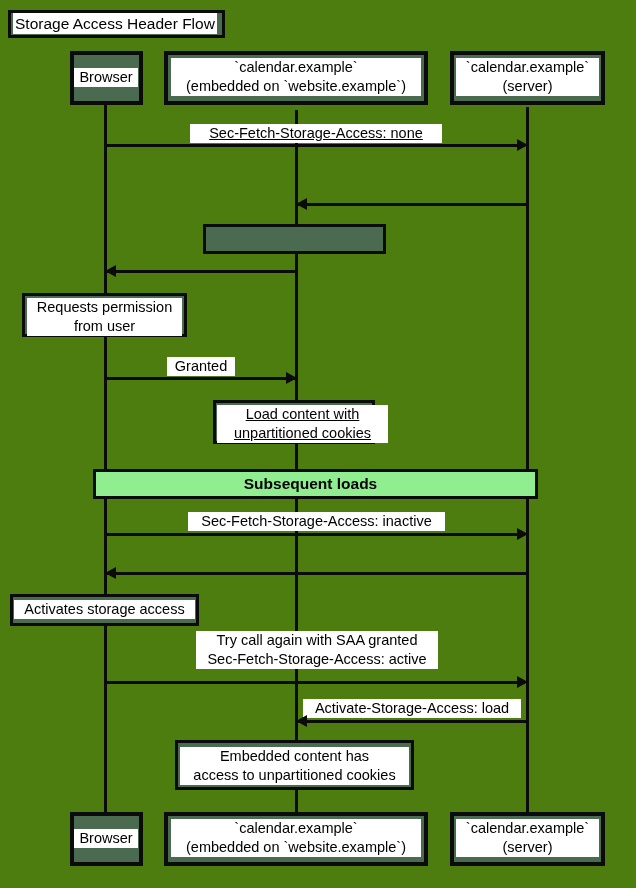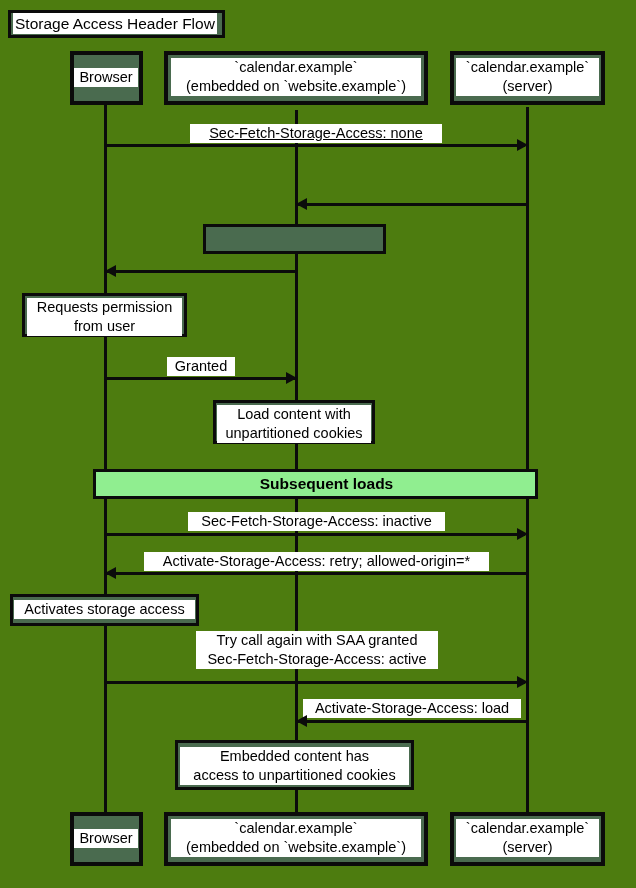--- a/index.html
+++ b/index.html
@@ -155,31 +155,30 @@
 
   <div class="note" style="left:22px; top:293px; width:165px; height:44px;"></div>
   <div class="note-text" style="left:27px; top:298px; width:155px;">Requests permission
 from user</div>
 
   <div class="arrow-label" style="left:167px; top:357px; width:66px;">Granted</div>
   <div class="arrow-line" style="left:105px; top:377px; width:190px;"></div>
   <div class="arrow-head right" style="left:286px; top:372px;"></div>
 
   <div class="note" style="left:213px; top:400px; width:162px; height:44px;"></div>
-  <div class="note-text" style="left:217px; top:405px; width:154px;">Load content with
+  <div class="note-text" style="left:217px; top:405px; width:171px;text-decoration:underline;">Load content with
 unpartitioned cookies</div>
 
   <div class="divider" style="left:93px; top:469px; width:445px; height:30px; background:#90ee90;"></div>
-  <div class="divider-text" style="left:104px; top:474px; width:445px;">Subsequent loads</div>
+  <div class="divider-text" style="left:88px; top:474px; width:445px;">Subsequent loads</div>
 
   <div class="arrow-label" style="left:188px; top:512px; width:255px;">Sec-Fetch-Storage-Access: inactive</div>
   <div class="arrow-line" style="left:105px; top:533px; width:420px;"></div>
   <div class="arrow-head right" style="left:517px; top:528px;"></div>
 
-  <div class="arrow-label" style="left:144px; top:552px; width:343px;">Activate-Storage-Access: retry; allowed-origin=*</div>
   <div class="arrow-line" style="left:105px; top:572px; width:421px;"></div>
   <div class="arrow-head left" style="left:105px; top:567px;"></div>
 
   <div class="note" style="left:10px; top:594px; width:189px; height:32px;"></div>
   <div class="note-text" style="left:14px; top:600px; width:181px;">Activates storage access</div>
 
   <div class="arrow-label" style="left:196px; top:631px; width:240px;">Try call again with SAA granted
 Sec-Fetch-Storage-Access: active</div>
   <div class="arrow-line" style="left:105px; top:681px; width:420px;"></div>
   <div class="arrow-head right" style="left:517px; top:676px;"></div>

